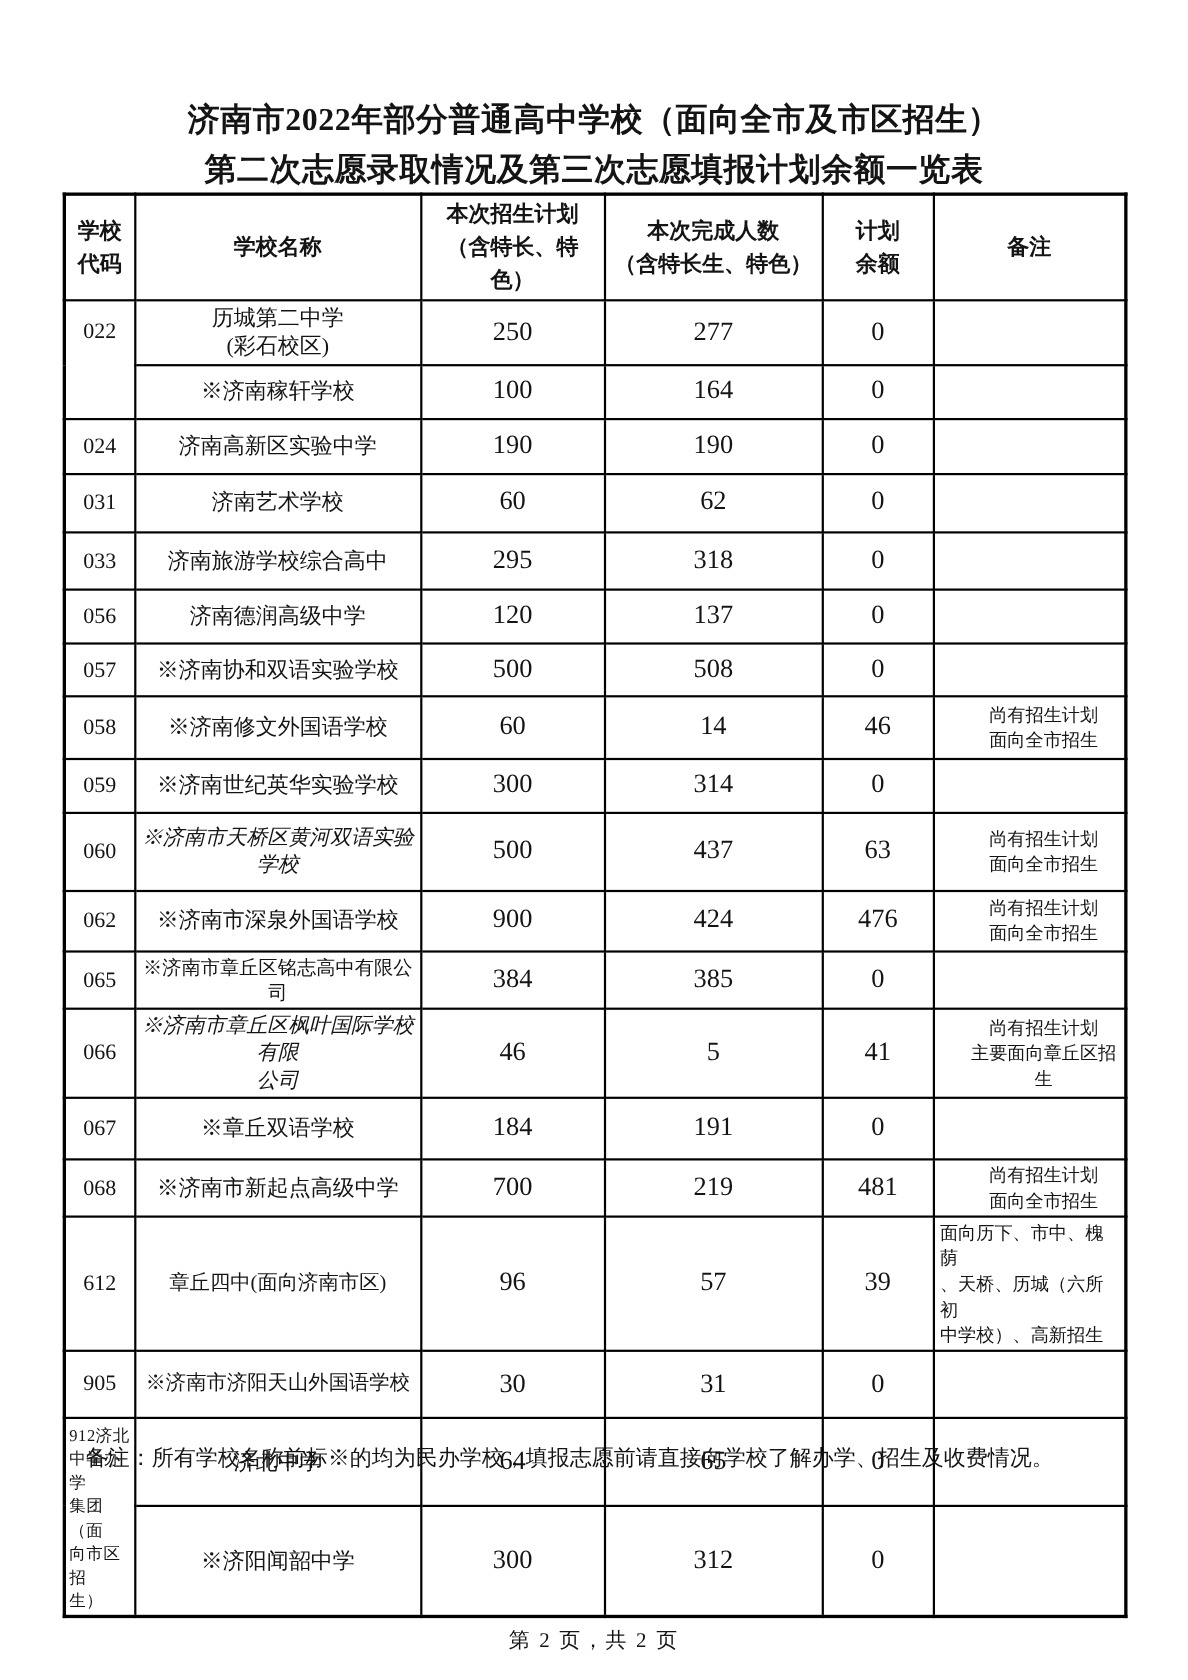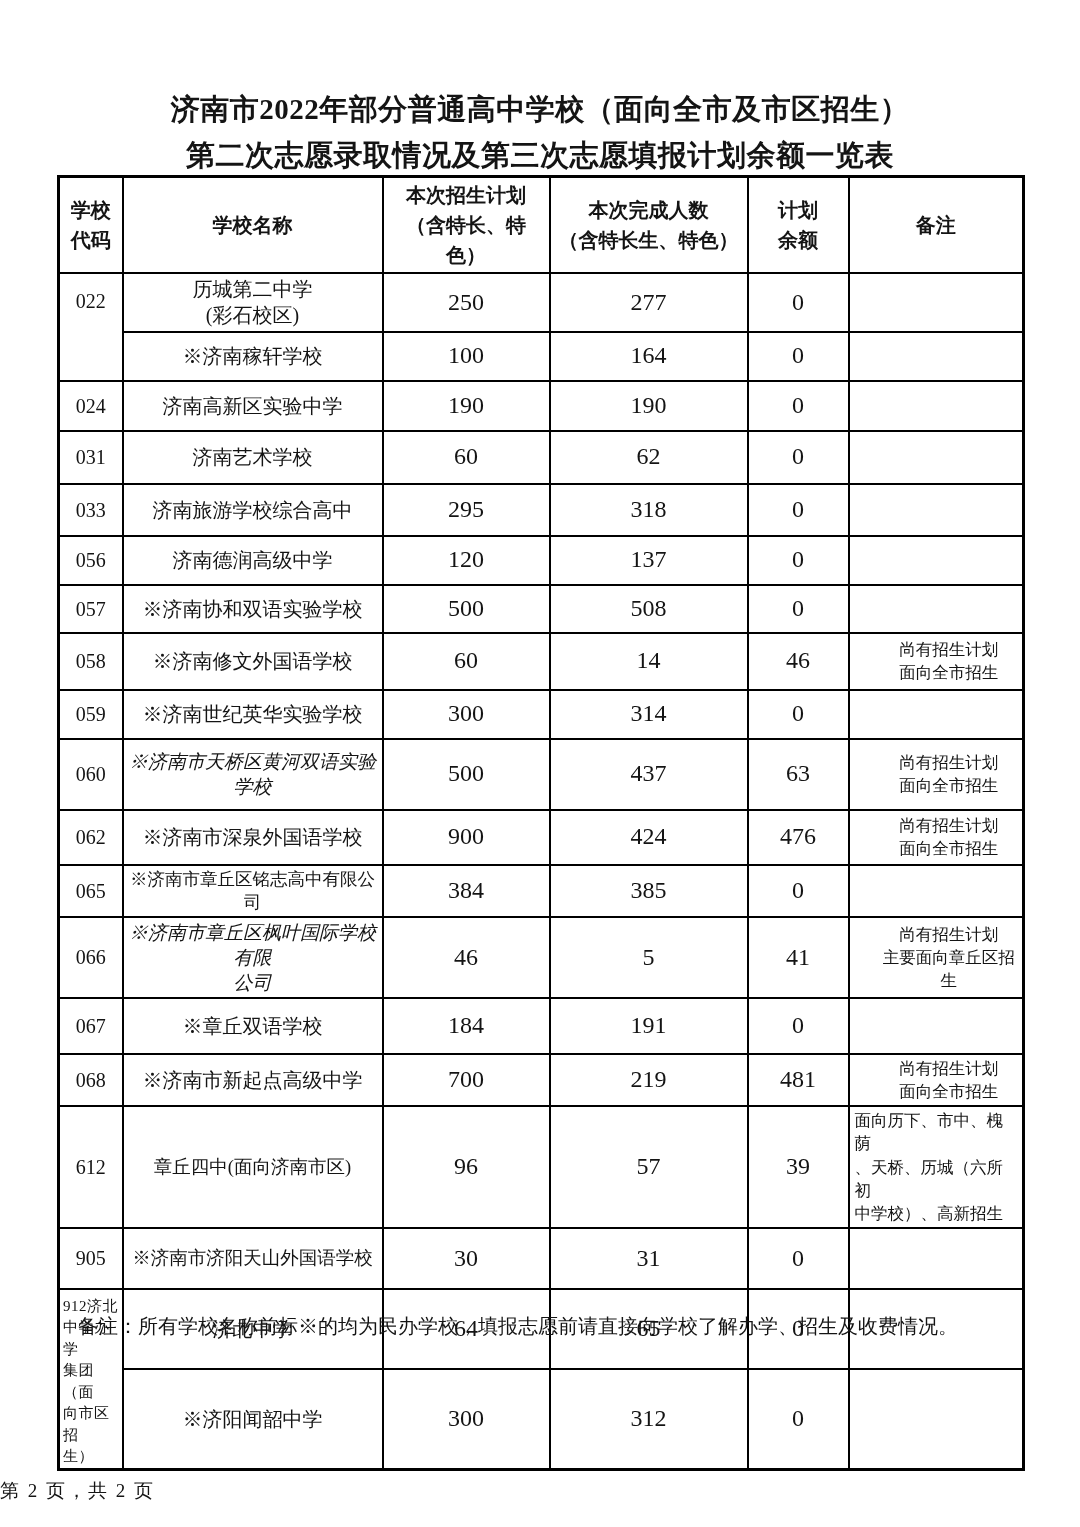--- a/index.html
+++ b/index.html
@@ -71,21 +71,21 @@
   .footer-note {
     position: absolute;
     left: 78px; top: 1312px;
     width: 960px;
     font-size: 20px;
     line-height: 28px;
   }
   .page-indicator {
     position: absolute;
     top: 1478px; left: 0; width: 1080px;
-    text-align: left;
+    text-align: center;
     font-size: 19px;
     letter-spacing: 2px;
   }
 </style>
 </head>
 <body>
 
 <div class="page-title">
   <div>济南市2022年部分普通高中学校（面向全市及市区招生）</div>
   <div>第二次志愿录取情况及第三次志愿填报计划余额一览表</div>

